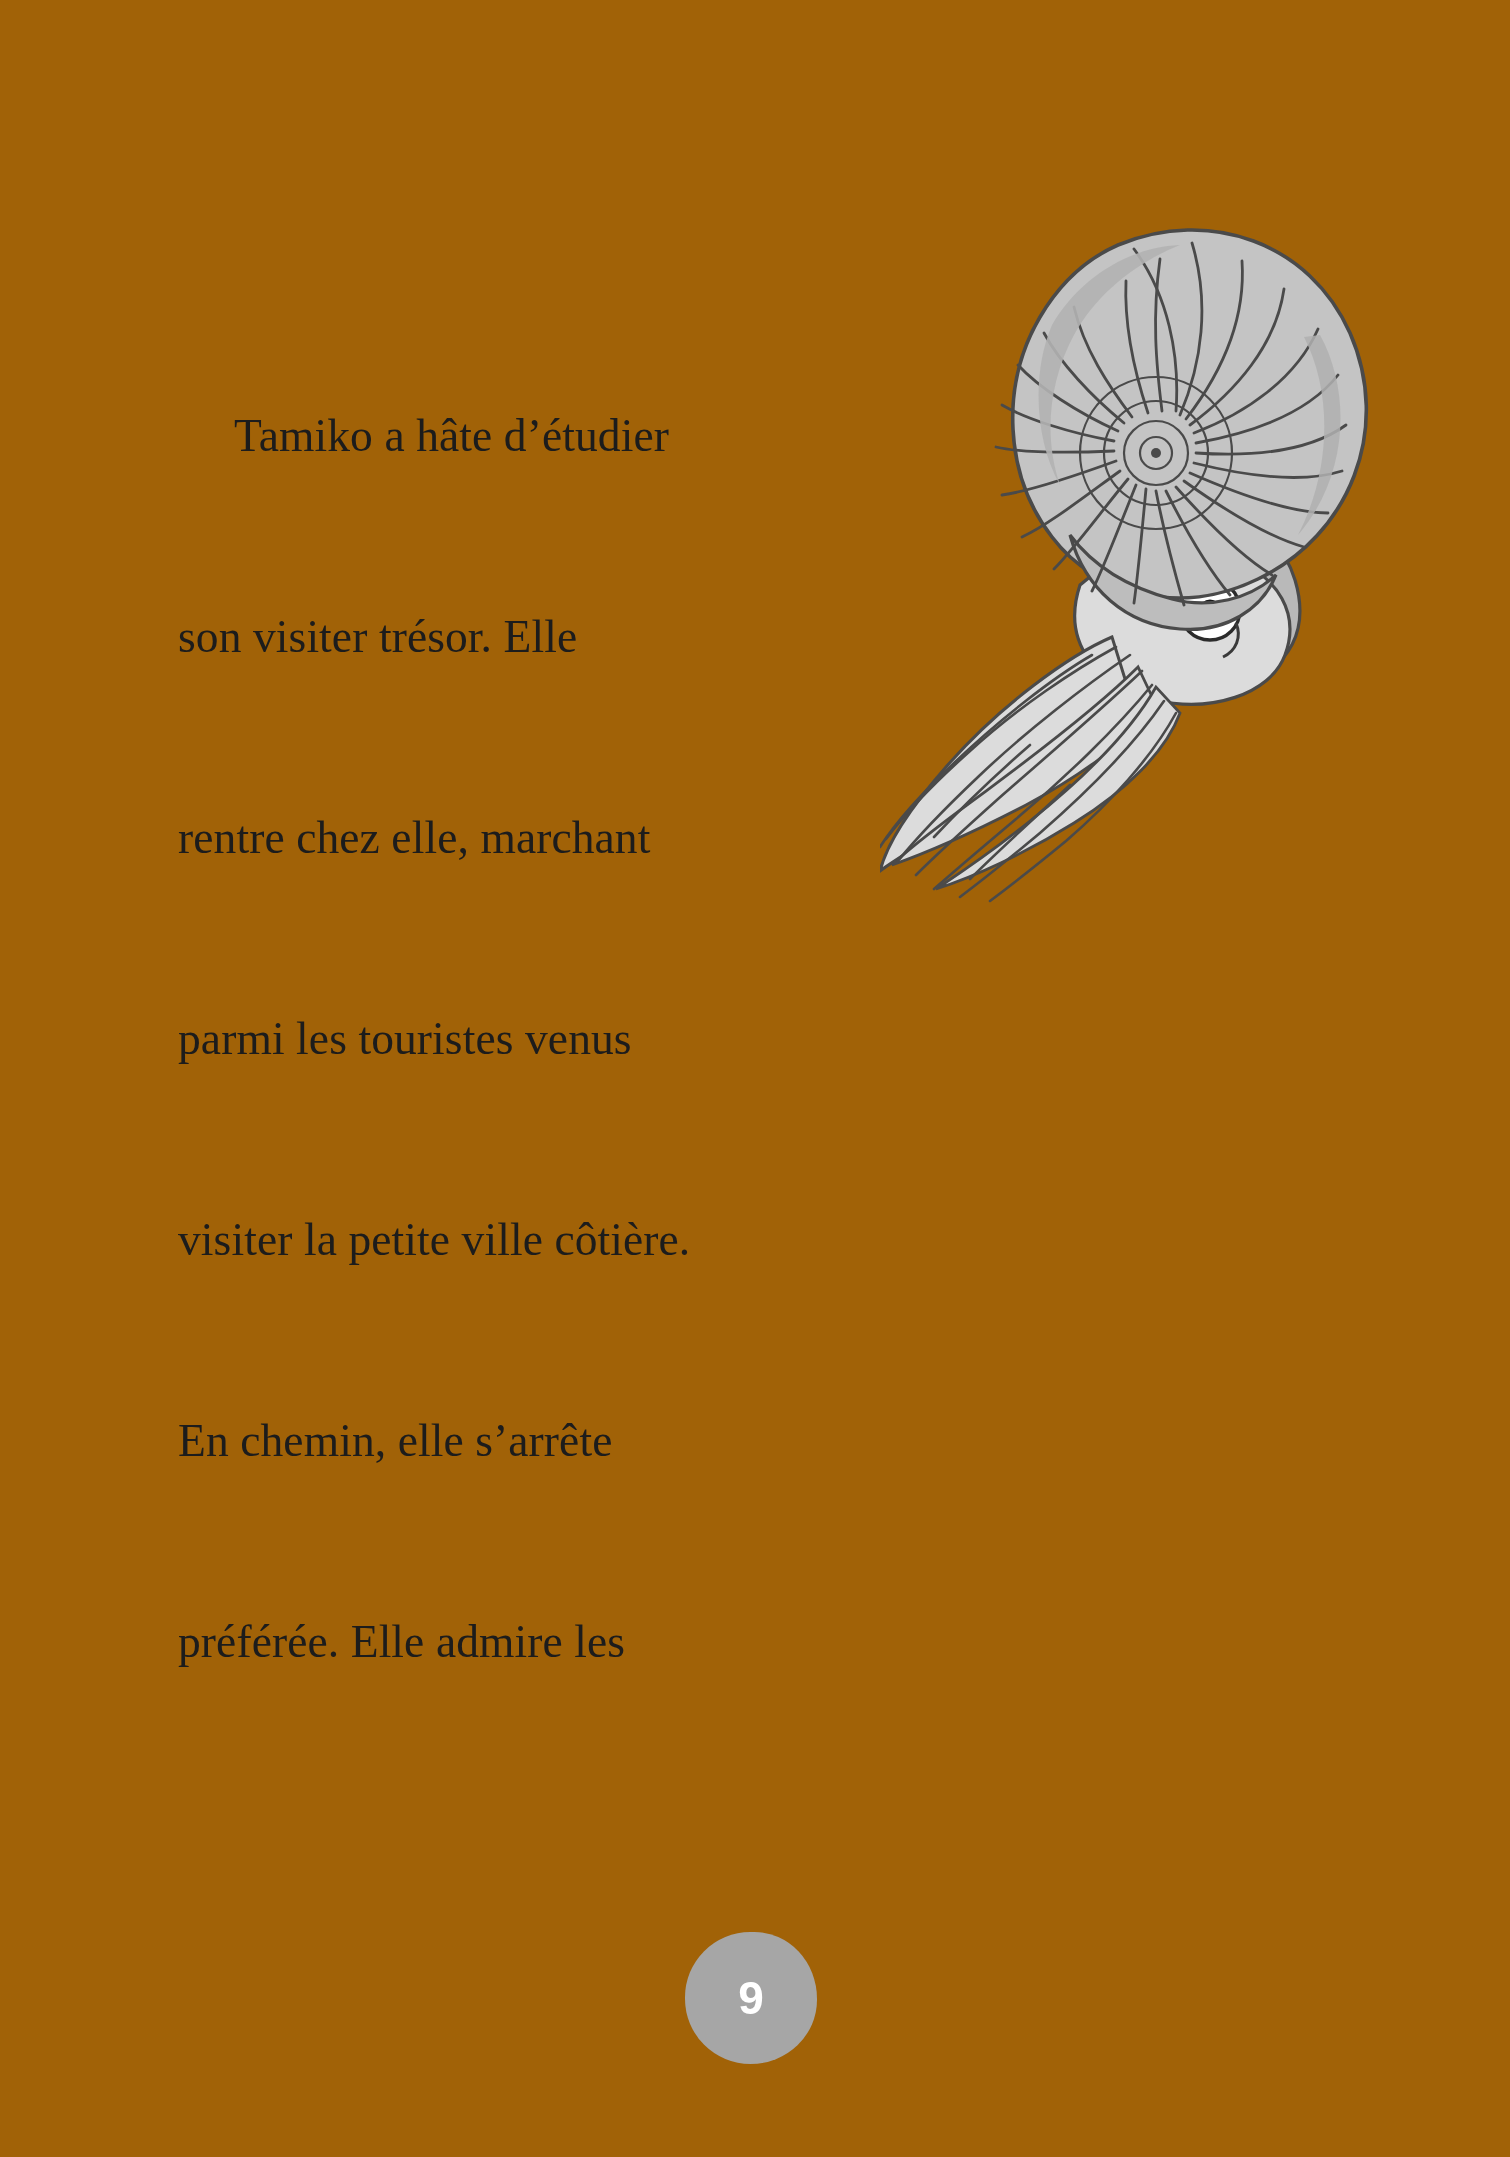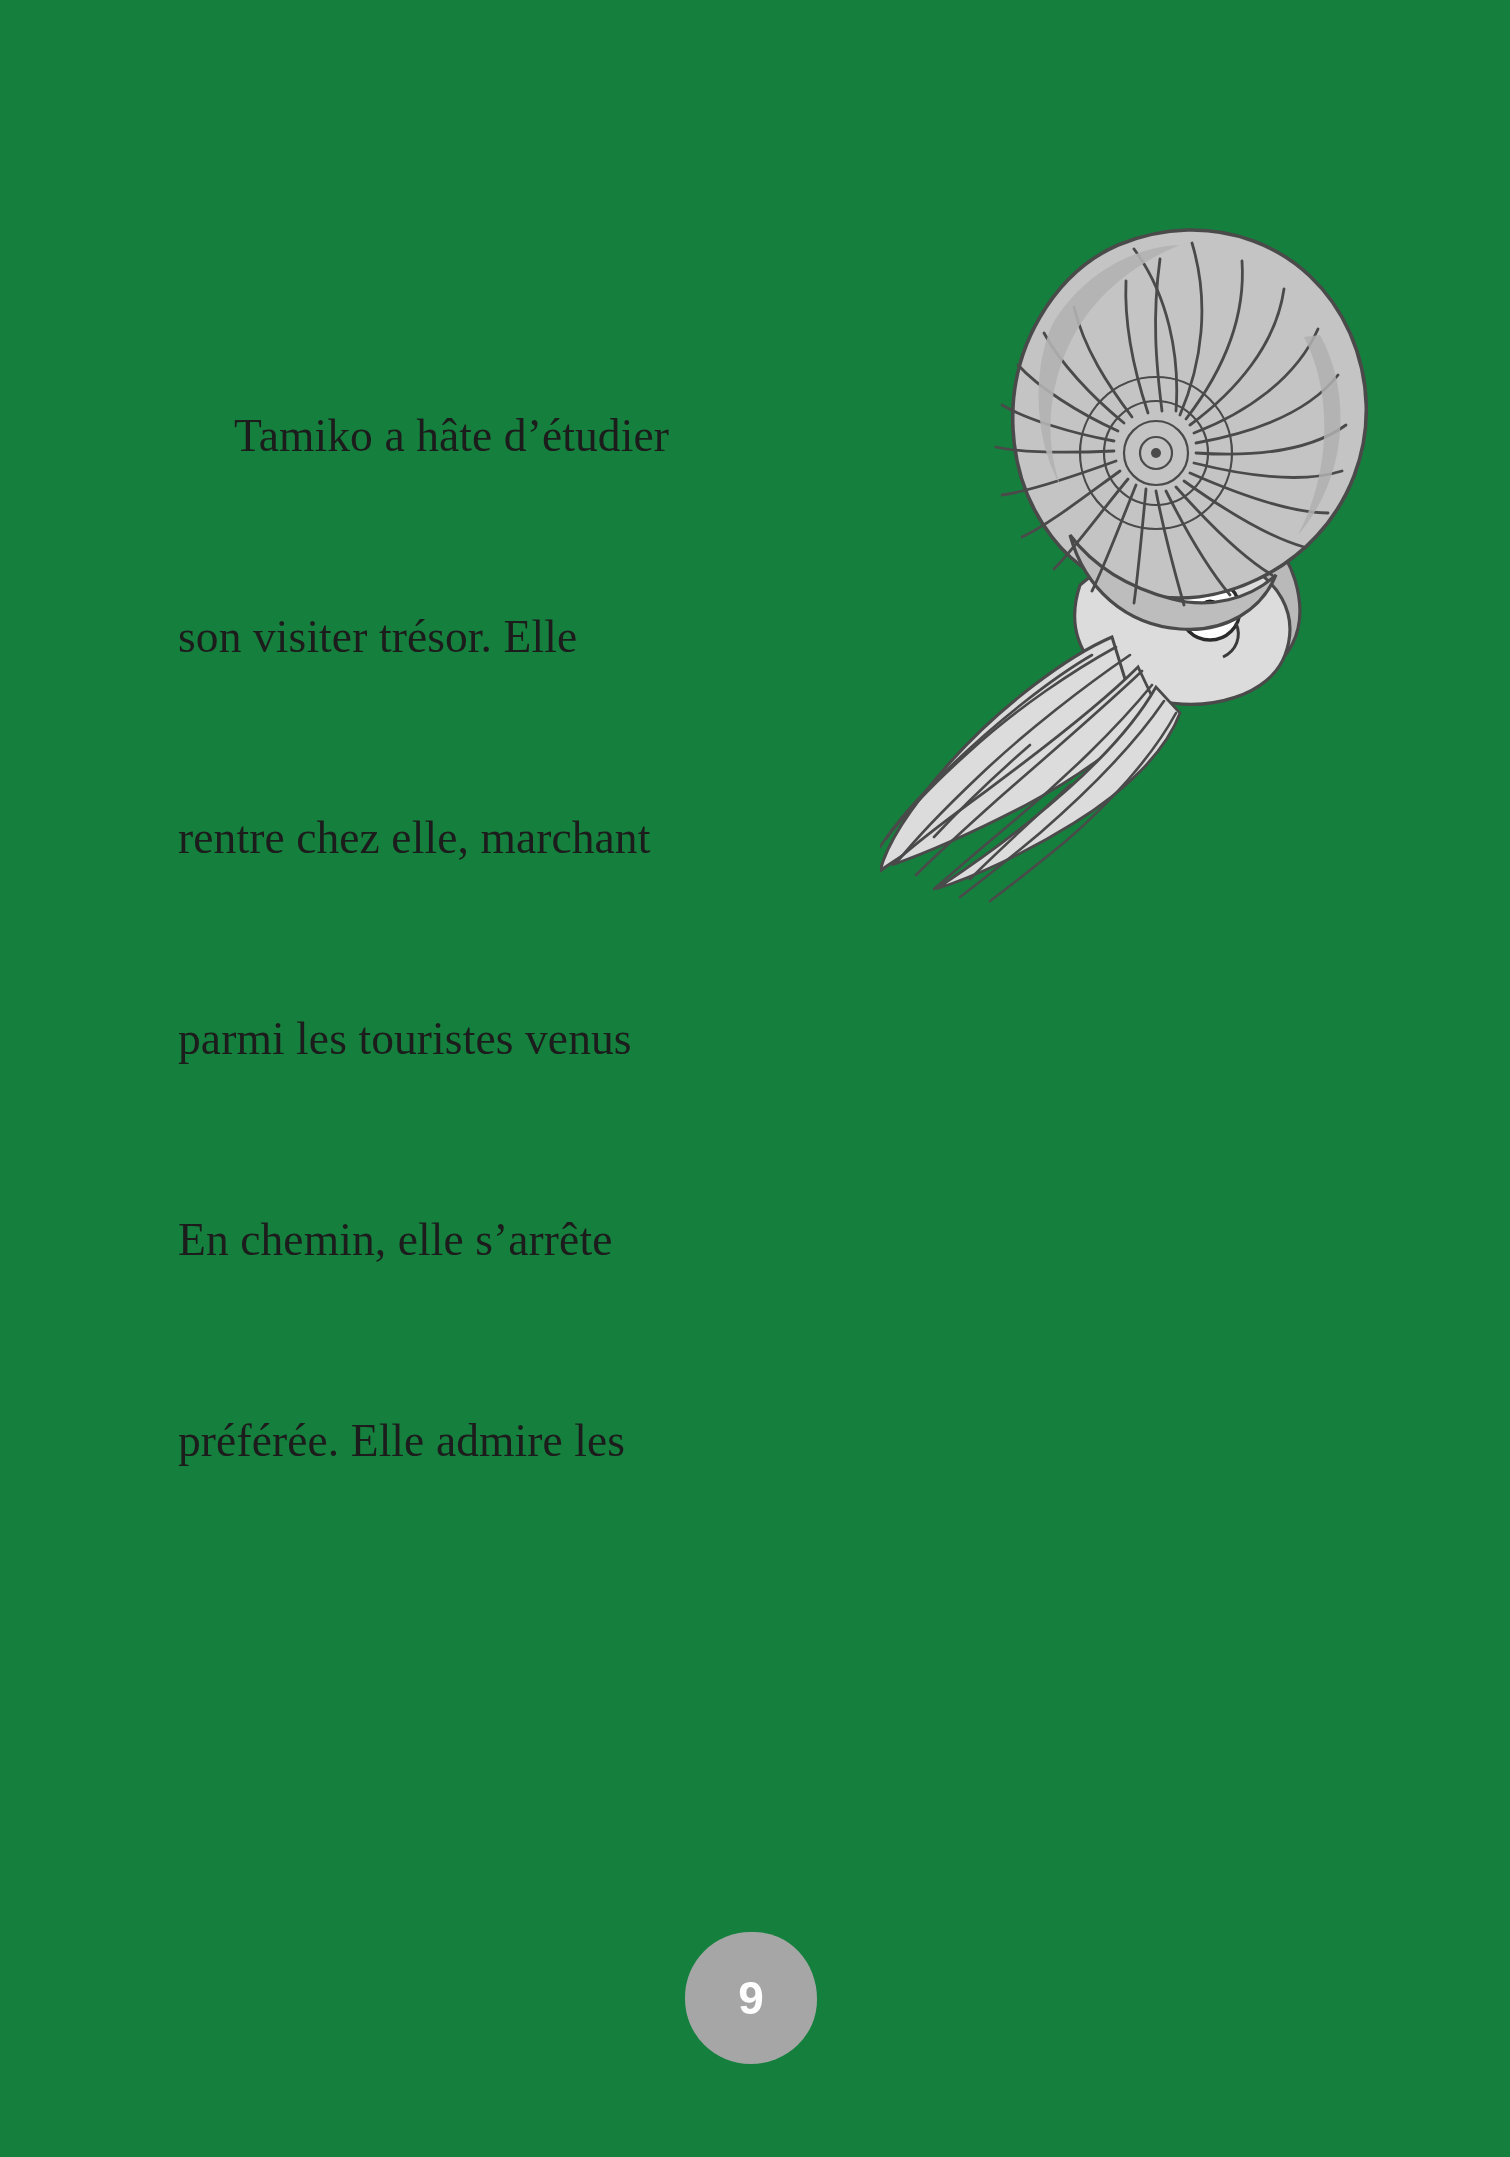--- a/index.html
+++ b/index.html
@@ -12,21 +12,21 @@
     height: 2157px;
     position: relative;
     overflow: hidden;
     font-family: "Liberation Serif", "DejaVu Serif", serif;
     color: #1a1a1a;
   }
 
   .page {
     position: absolute;
     inset: 0;
-    background: #15803d;
+    background: #a16207;
   }
 
   
   .illustration {
     position: absolute;
     left: 880px;
     top: 185px;
     width: 500px;
     height: 740px;
     pointer-events: none;
@@ -169,20 +169,21 @@
     </svg>
   </div>
 
   <div class="textblock">
 
     <p class="para">
       <span class="line"><span class="indent"></span><span>Tamiko a hâte d’étudier</span></span>
       <span class="line">son visiter trésor. Elle</span>
       <span class="line">rentre chez elle, marchant</span>
       <span class="line">parmi les touristes venus</span>
+      <span class="line">visiter la petite ville côtière.</span>
       <span class="line">En chemin, elle s’arrête</span>
       <span class="line">préférée. Elle admire les</span>
       
       
       
     </p>
 
   </div>
 
   <div class="page-number">

